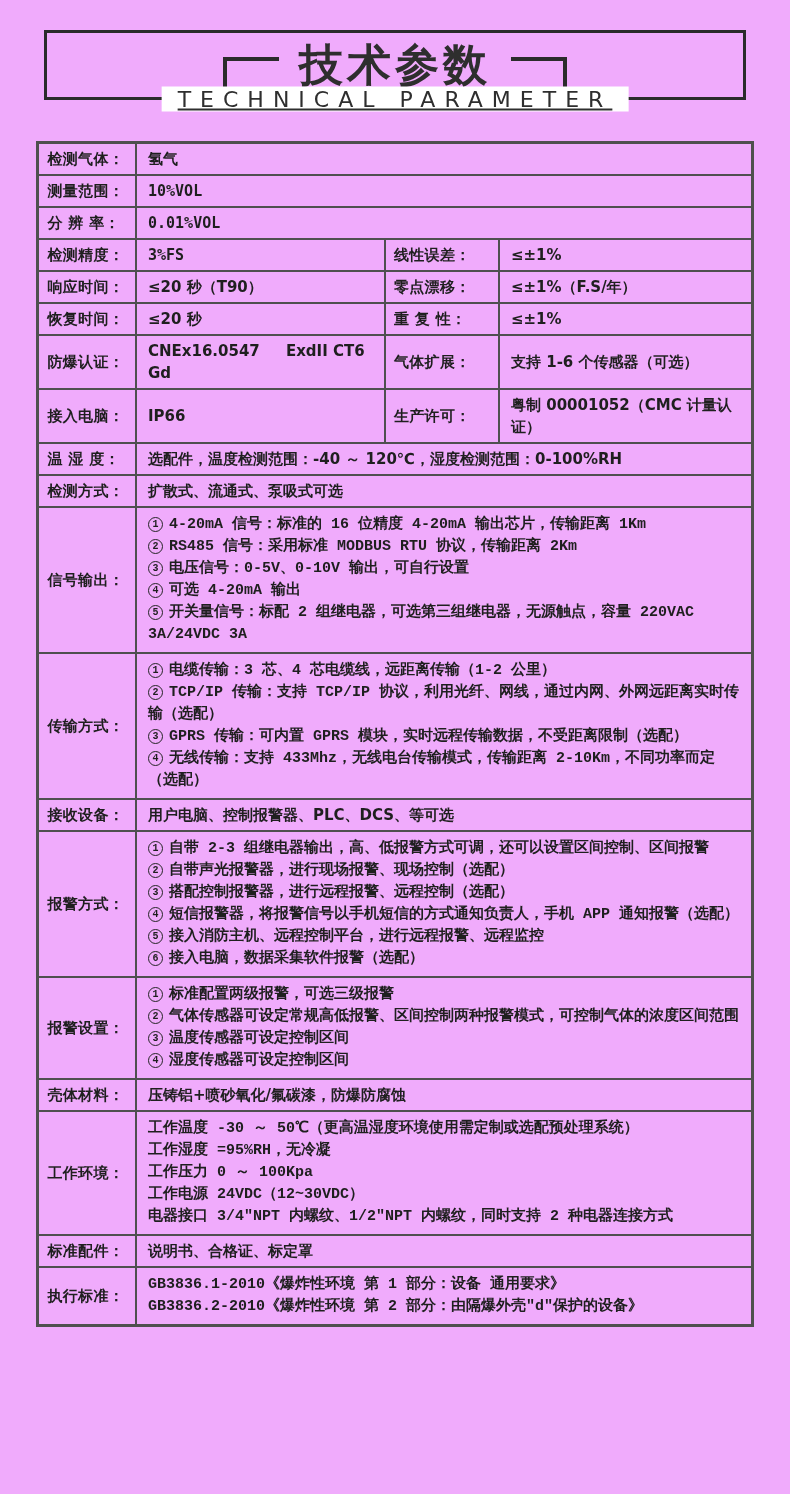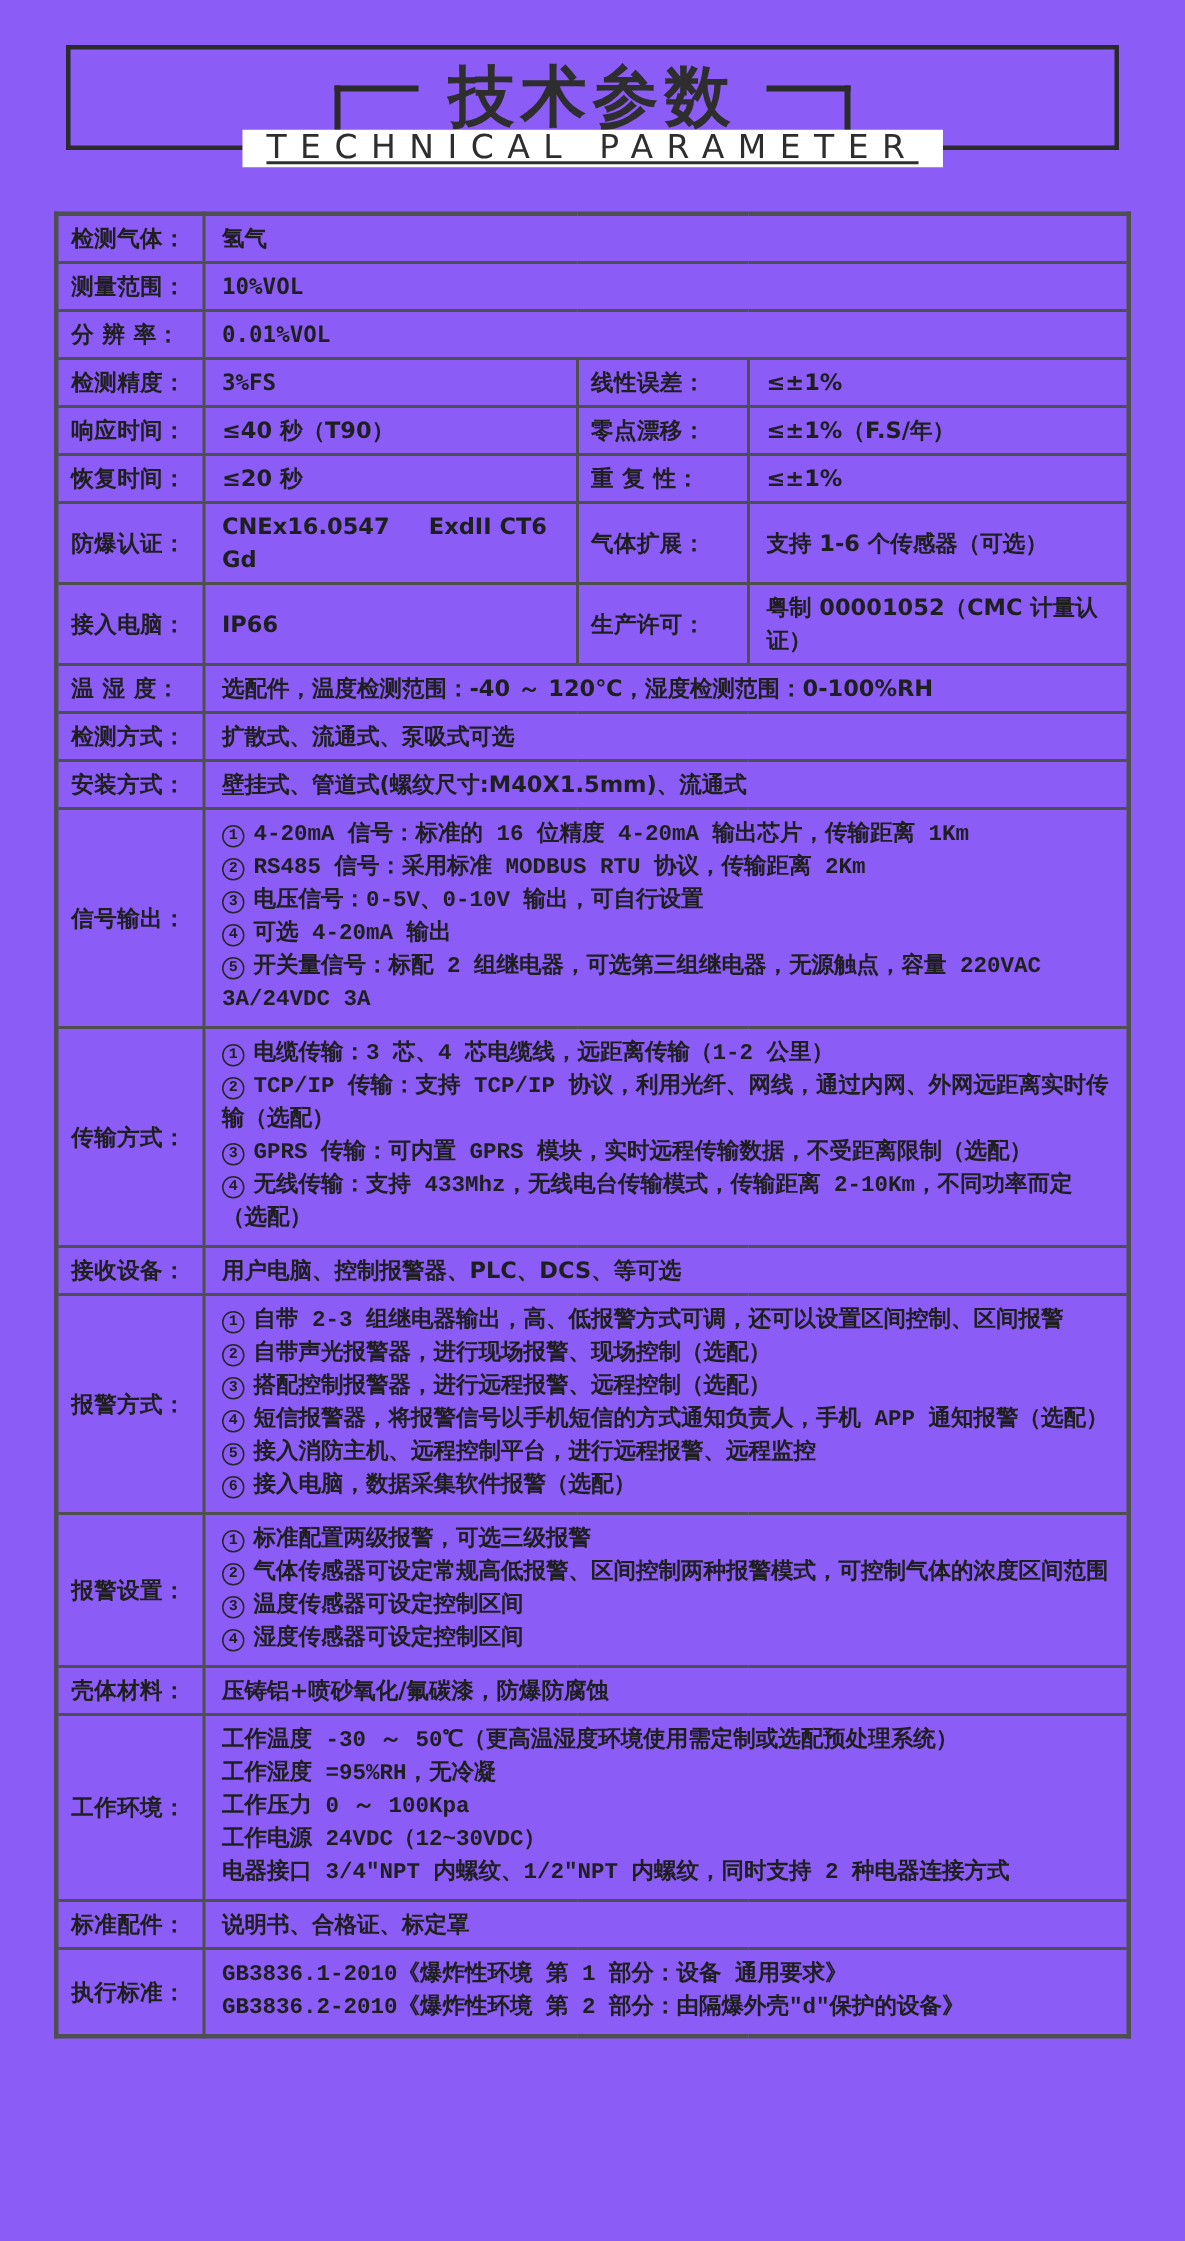--- a/index.html
+++ b/index.html
@@ -3,21 +3,21 @@
 <meta charset="utf-8">
 <style>
   :root{
     --line:#4f4f4f;
     --box:#2b2b2b;
     --txt:#1f1f1f;
   }
   *{box-sizing:border-box;}
   html,body{margin:0;padding:0;background:#fff;}
   .page{
-    width:790px;height:1494px;background:#8b5cf6;overflow:hidden;
+    width:790px;height:1494px;background:#f0abfc;overflow:hidden;
     font-family:"DejaVu Sans","Liberation Sans",sans-serif;color:var(--txt);
   }
   
   .title-box{
     position:relative;margin:30px 44px 0;height:70px;
     border:3px solid var(--box);
   }
   .title-row{
     display:flex;justify-content:center;align-items:flex-start;
     gap:20px;padding-top:9px;
@@ -98,21 +98,21 @@
           <td class="value-cell mono" colspan="3">0.01%VOL</td>
         </tr>
         <tr class="row-kv">
           <td class="label-cell">检测精度：</td>
           <td class="value-cell mono">3%FS</td>
           <td class="label-cell">线性误差：</td>
           <td class="value-cell">≤±1%</td>
         </tr>
         <tr class="row-kv">
           <td class="label-cell">响应时间：</td>
-          <td class="value-cell">≤40 秒（T90）</td>
+          <td class="value-cell">≤20 秒（T90）</td>
           <td class="label-cell">零点漂移：</td>
           <td class="value-cell">≤±1%（F.S/年）</td>
         </tr>
         <tr class="row-kv">
           <td class="label-cell">恢复时间：</td>
           <td class="value-cell">≤20 秒</td>
           <td class="label-cell">重 复 性：</td>
           <td class="value-cell">≤±1%</td>
         </tr>
         <tr class="row-kv">
@@ -127,24 +127,20 @@
           <td class="label-cell">生产许可：</td>
           <td class="value-cell">粤制 00001052（CMC 计量认证）</td>
         </tr>
         <tr class="row-kv">
           <td class="label-cell">温 湿 度：</td>
           <td class="value-cell" colspan="3">选配件，温度检测范围：-40 ～ 120℃，湿度检测范围：0-100%RH</td>
         </tr>
         <tr class="row-kv">
           <td class="label-cell">检测方式：</td>
           <td class="value-cell" colspan="3">扩散式、流通式、泵吸式可选</td>
-        </tr>
-        <tr class="row-kv">
-          <td class="label-cell">安装方式：</td>
-          <td class="value-cell" colspan="3">壁挂式、管道式(螺纹尺寸:M40X1.5mm)、流通式</td>
         </tr>
         <tr class="row-list">
           <td class="label-cell">信号输出：</td>
           <td class="value-cell" colspan="3"><div class="list-item"><span class="circ">1</span><span>4-20mA 信号：标准的 16 位精度 4-20mA 输出芯片，传输距离 1Km</span></div><div class="list-item"><span class="circ">2</span><span>RS485 信号：采用标准 MODBUS RTU 协议，传输距离 2Km</span></div><div class="list-item"><span class="circ">3</span><span>电压信号：0-5V、0-10V 输出，可自行设置</span></div><div class="list-item"><span class="circ">4</span><span>可选 4-20mA 输出</span></div><div class="list-item"><span class="circ">5</span><span>开关量信号：标配 2 组继电器，可选第三组继电器，无源触点，容量 220VAC 3A/24VDC 3A</span></div></td>
         </tr>
         <tr class="row-list">
           <td class="label-cell">传输方式：</td>
           <td class="value-cell" colspan="3"><div class="list-item"><span class="circ">1</span><span>电缆传输：3 芯、4 芯电缆线，远距离传输（1-2 公里）</span></div><div class="list-item"><span class="circ">2</span><span>TCP/IP 传输：支持 TCP/IP 协议，利用光纤、网线，通过内网、外网远距离实时传输（选配）</span></div><div class="list-item"><span class="circ">3</span><span>GPRS 传输：可内置 GPRS 模块，实时远程传输数据，不受距离限制（选配）</span></div><div class="list-item"><span class="circ">4</span><span>无线传输：支持 433Mhz，无线电台传输模式，传输距离 2-10Km，不同功率而定（选配）</span></div></td>
         </tr>
         <tr class="row-kv">

